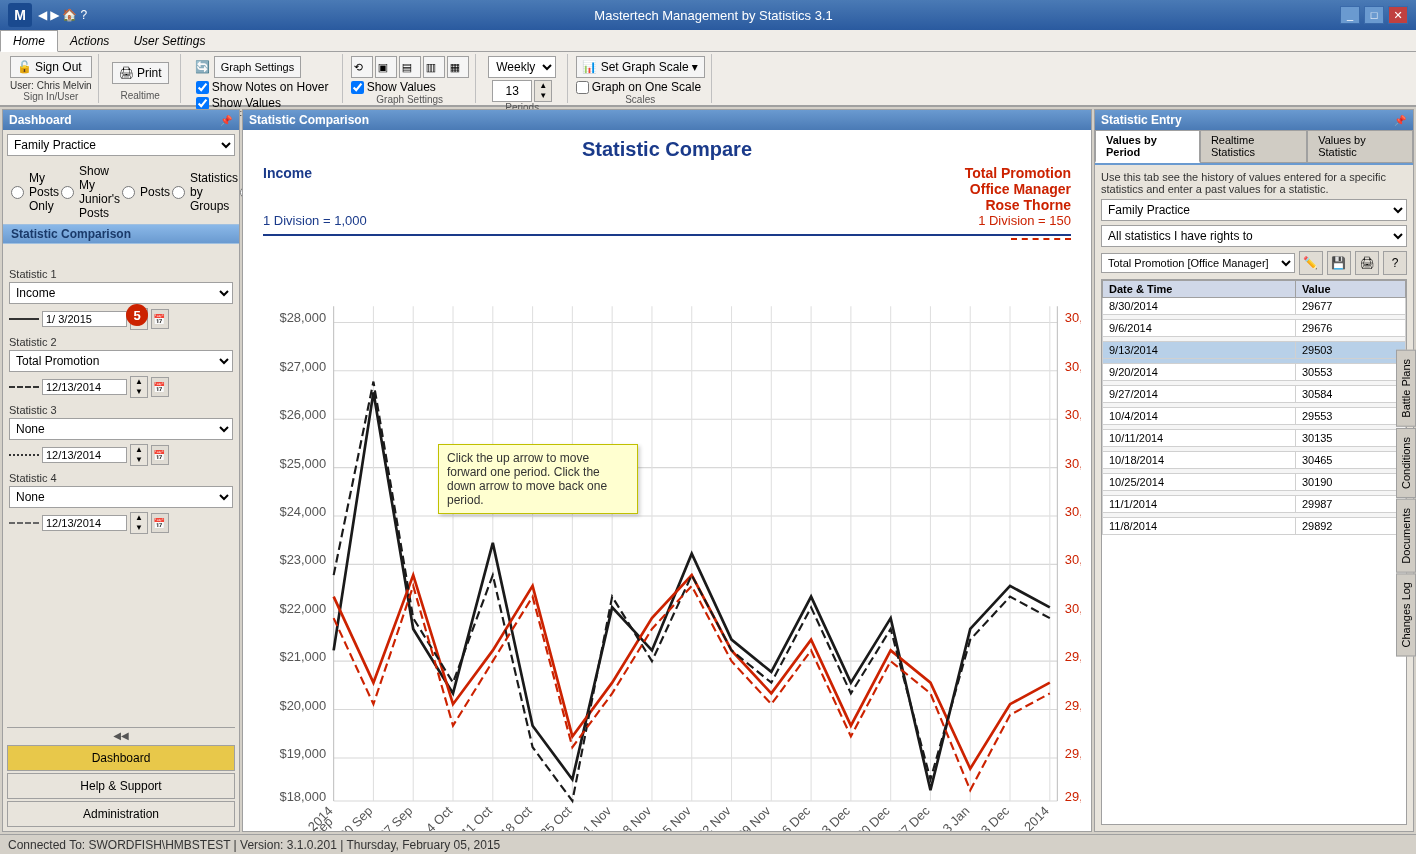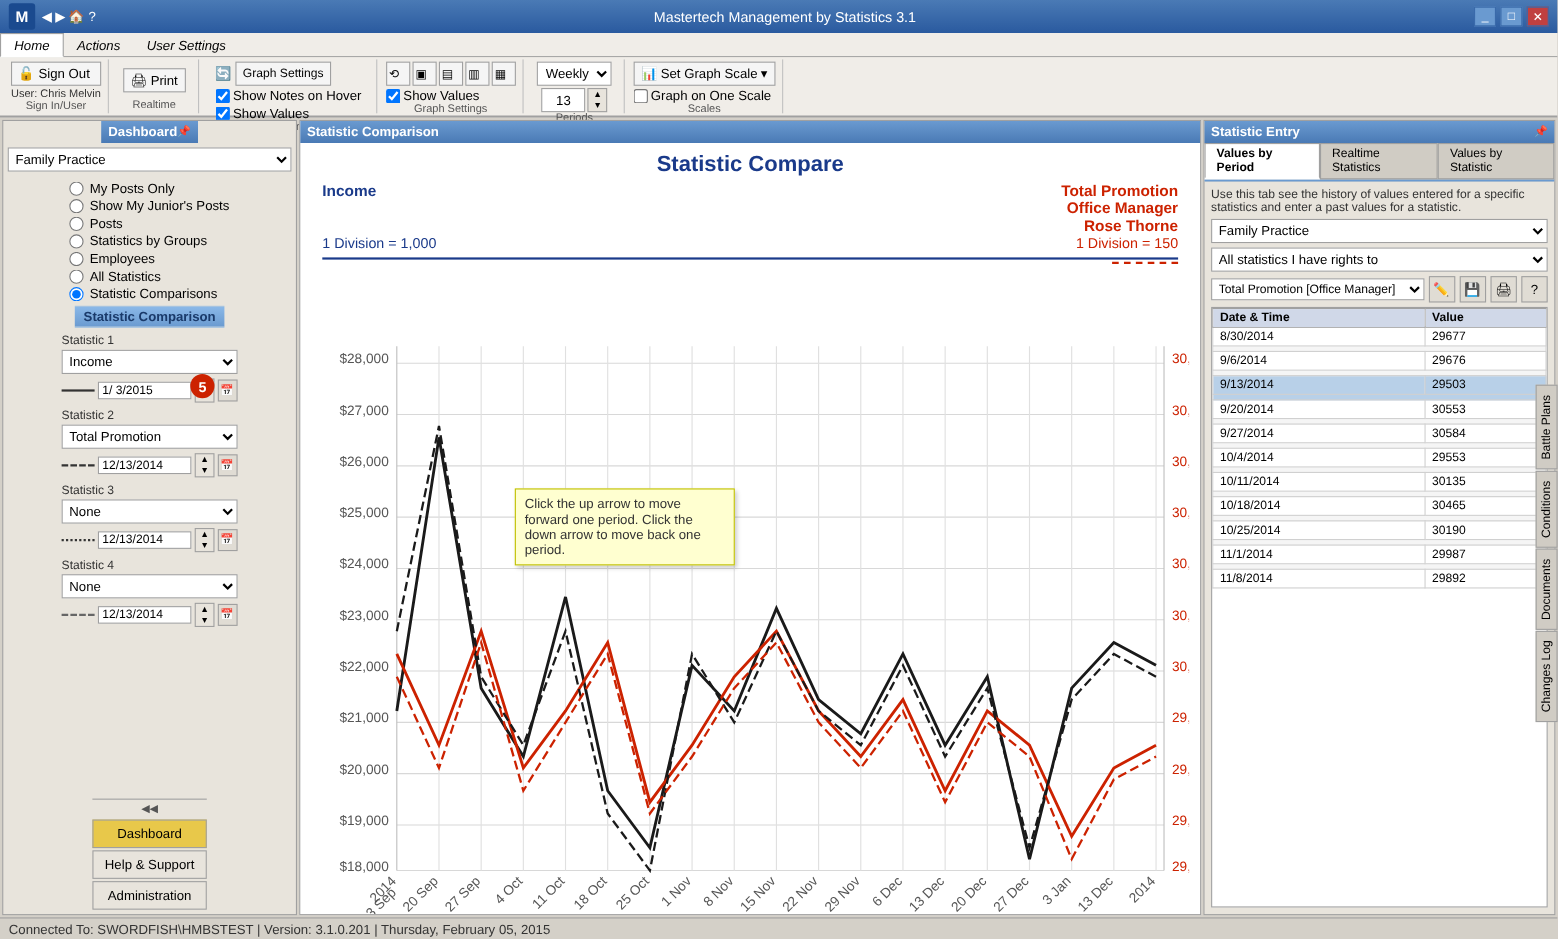--- a/index.html
+++ b/index.html
@@ -109,59 +109,58 @@
     .main-layout {
       display: flex;
       height: calc(854px - 30px - 22px - 55px - 20px);
       background: #d4d0c8;
       gap: 2px;
       padding: 2px;
     }
 
     
     .sidebar {
-      width: 268px;
+      width: 238px;
       background: #e8e4dc;
       border: 1px solid #a0a0a0;
       display: flex;
       flex-direction: column;
-      align-items: center;
     }
     .sidebar-header {
       background: linear-gradient(to bottom, #6a9ad0, #4a7ab5);
       color: white;
       padding: 2px 6px;
       font-size: 12px;
       font-weight: bold;
       display: flex; justify-content: space-between; align-items: center;
       height: 20px;
     }
     .sidebar-select {
       margin: 4px;
       width: calc(100% - 8px);
       border: 1px solid #a0a0a0;
       background: white;
       padding: 2px;
       font-size: 12px;
     }
-    .radio-group { padding: 4px 8px; display: flex; flex-direction: column; gap: 2px; }
+    .radio-group { padding: 4px 8px; display: flex; flex-direction: row; gap: 2px; }
     .radio-item { display: flex; align-items: center; gap: 5px; font-size: 12px; cursor: pointer; }
     .radio-item input[type=radio] { margin: 0; }
 
     .sidebar-section-header {
       background: linear-gradient(to bottom, #8ab8e8, #6a9ad0);
       color: #1a3a6a;
       padding: 2px 8px;
       font-size: 12px;
       font-weight: bold;
       border-top: 1px solid #a0c0e0;
       border-bottom: 1px solid #a0c0e0;
     }
 
-    .stat-comp-section { padding: 6px 6px; }
+    .stat-comp-section { padding: 24px 6px; }
     .stat-label { font-size: 11px; color: #333; margin-bottom: 2px; }
     .stat-select {
       width: 100%;
       border: 1px solid #a0a0a0;
       background: white;
       padding: 2px;
       font-size: 12px;
       margin-bottom: 4px;
     }
     .stat-date-row {

